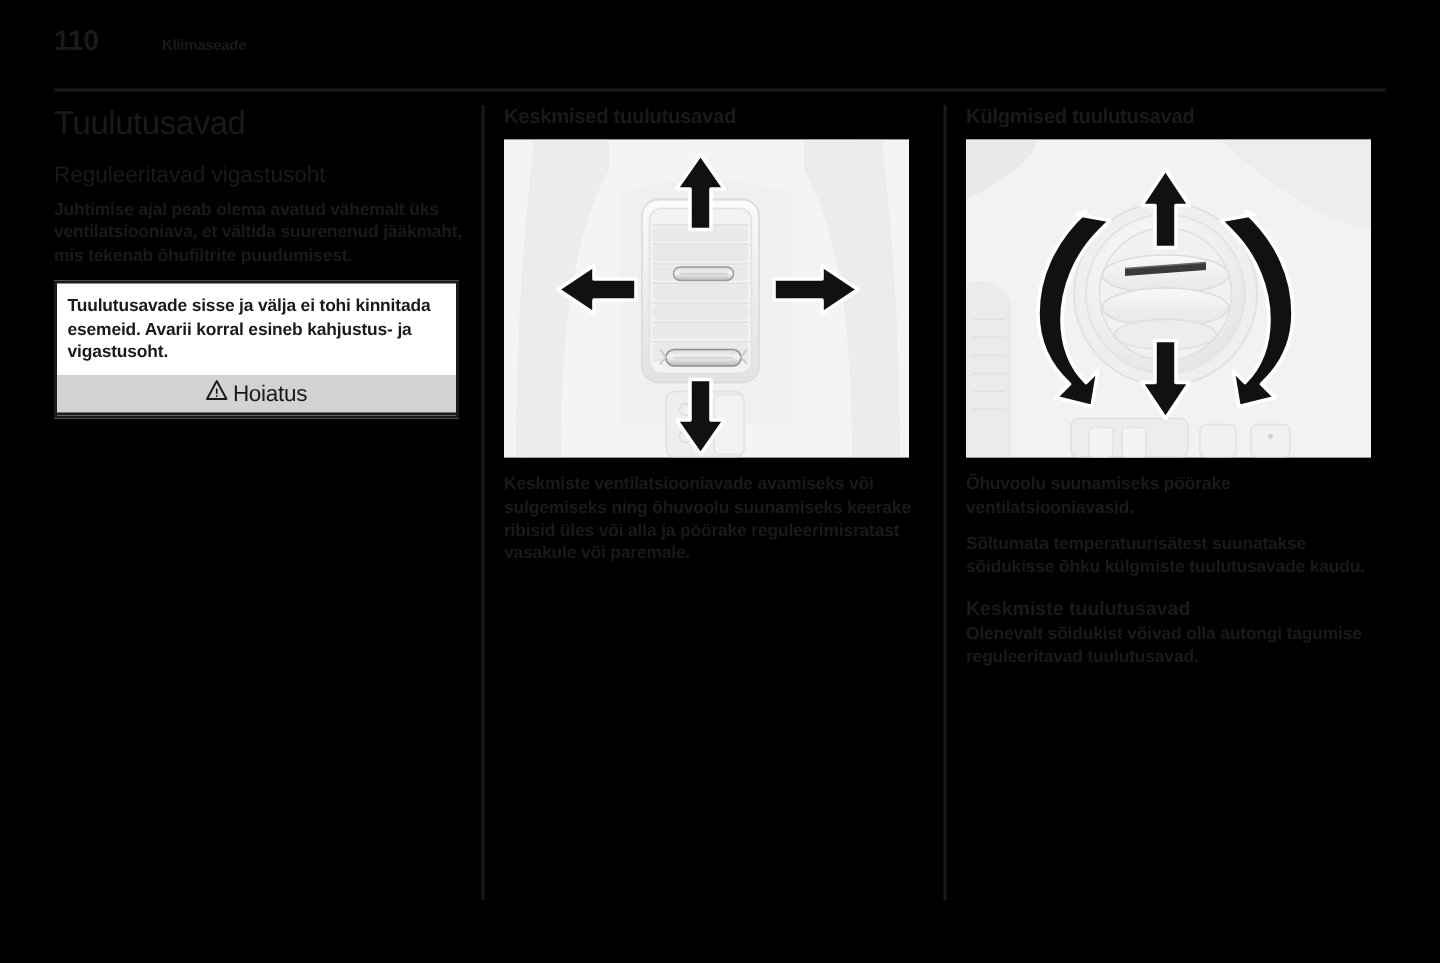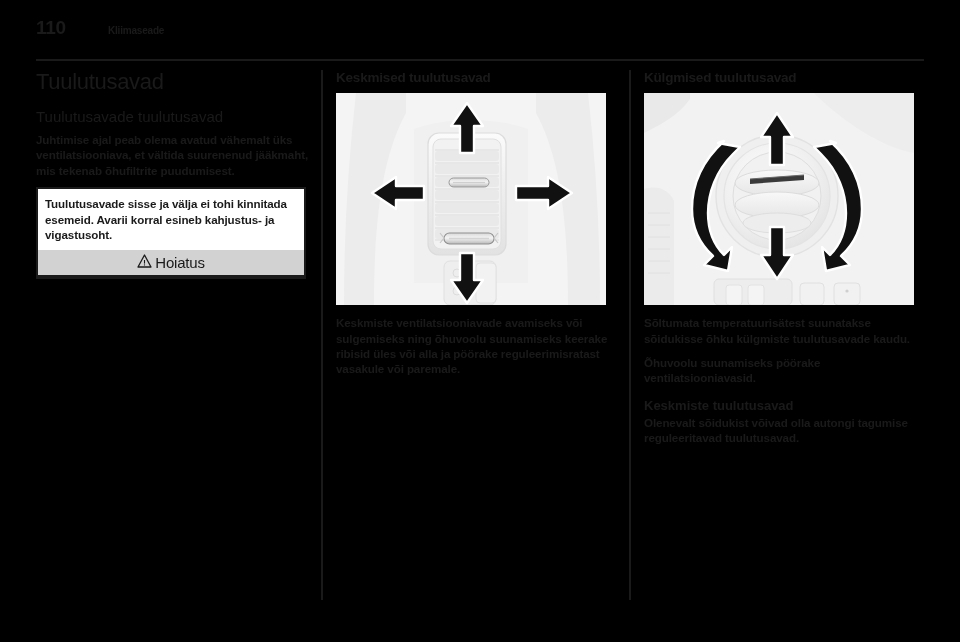--- a/index.html
+++ b/index.html
@@ -174,21 +174,21 @@
     <span id="page-number">110</span>
     <span id="chapter-title">Kliimaseade</span>
   </div>
   <div id="header-rule"></div>
 
   <div class="col-rule" id="rule-1"></div>
   <div class="col-rule" id="rule-2"></div>
 
   <div class="col" id="col-left">
     <h1 class="section-title">Tuulutusavad</h1>
-    <h2 class="sub-title">Tuulutusavade tuulutusavad</h2>
+    <h2 class="sub-title">Reguleeritavad vigastusoht</h2>
     <p class="body">Juhtimise ajal peab olema avatud vähemalt üks ventilatsiooniava, et vältida suurenenud jääkmaht, mis tekenab õhufiltrite puudumisest.</p>
 
     <div id="warning-box">
       <div id="warning-body">
         <p>Tuulutusavade sisse ja välja ei tohi kinnitada esemeid. Avarii korral esineb kahjustus- ja vigastusoht.</p>
       </div>
       <div id="warning-header">
         <span class="tri">
           <svg width="15" height="14" viewBox="0 0 15 14" aria-hidden="true">
             <path d="M7.5 1 L14 13 L1 13 Z" fill="none" stroke="#1a1a1a" stroke-width="1.3" stroke-linejoin="round"></path>
@@ -349,20 +349,20 @@
           <path d="M192 54 L170 58 L177 65
                    C194 82 202 104 202 124
                    C202 142 196 156 186 166
                    L178 158 L182 182 L206 176 L197 167
                    C210 155 218 139 218 120
                    C218 96 208 72 186 52 Z" transform="translate(0,-4)"></path>
         </g>
       </svg>
     </div>
 
+    <p class="body">Õhuvoolu suunamiseks pöörake ventilatsiooniavasid.</p>
     <p class="body">Sõltumata temperatuurisätest suunatakse sõidukisse õhku külgmiste tuulutusavade kaudu.</p>
-    <p class="body">Õhuvoolu suunamiseks pöörake ventilatsiooniavasid.</p>
     <h4 class="run-in-title">Keskmiste tuulutusavad</h4>
     <p class="body">Olenevalt sõidukist võivad olla autongi tagumise reguleeritavad tuulutusavad.</p>
   </div>
 
 
 </div>
 
 </body></html>

